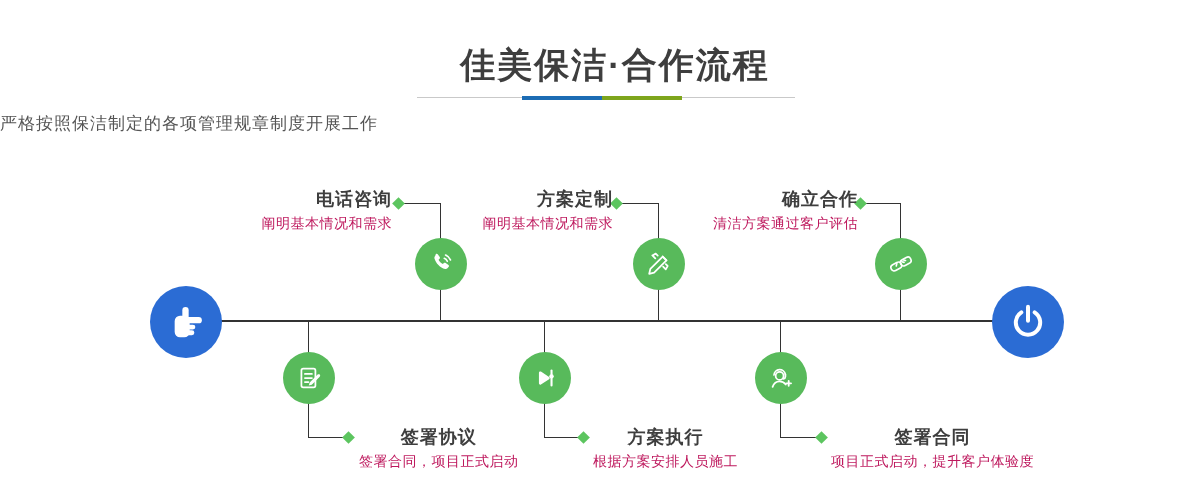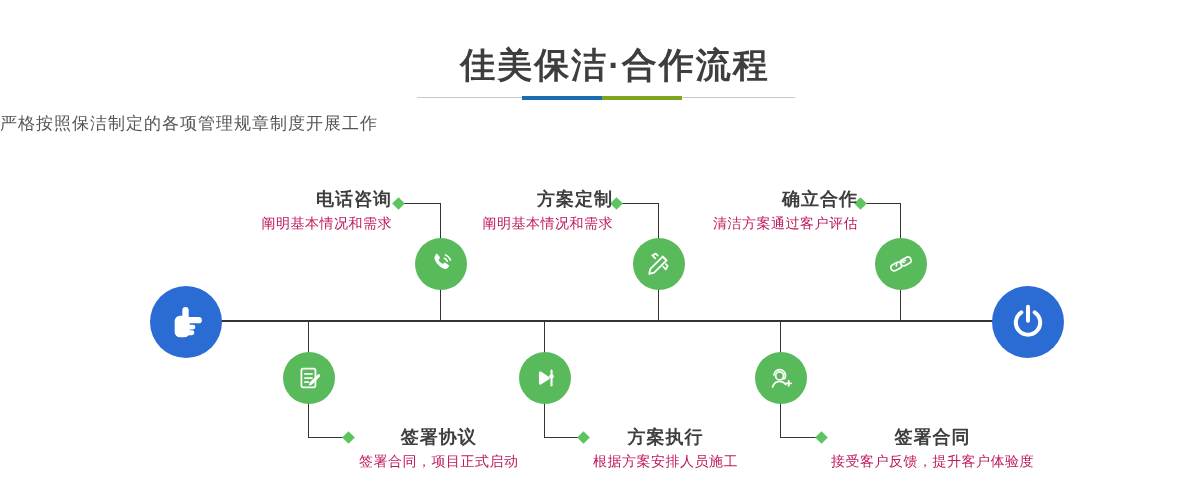--- a/index.html
+++ b/index.html
@@ -208,21 +208,21 @@
       </span>
     </div>
   </div>
 
   <div class="step b3">
     <div class="vline"></div>
     <div class="hline"></div>
     <div class="diamond"></div>
     <div class="step-label bottom">
       <div class="t">签署合同</div>
-      <div class="d">接受客户反馈，提升客户体验度</div>
+      <div class="d">项目正式启动，提升客户体验度</div>
     </div>
     <div class="node">
       <span>
         <svg width="28" height="28" viewBox="0 0 24 24">
           <g fill="none" stroke="#fff" stroke-width="1.5" stroke-linecap="round">
             <circle cx="10.8" cy="10.2" r="3.4"></circle>
             <path d="M4.8 19.6c1-3 3.3-4.8 6-4.8 2.2 0 4.1 1 5.3 2.8"></path>
             <path d="M6 9.4a4.9 4.9 0 0 1 9.7-.6"></path>
             <path d="M15.8 9v1.8c0 1-.7 1.7-1.7 1.9"></path>
             <path d="M16.6 16.6h4M18.6 14.6v4" stroke-width="1.6"></path>

